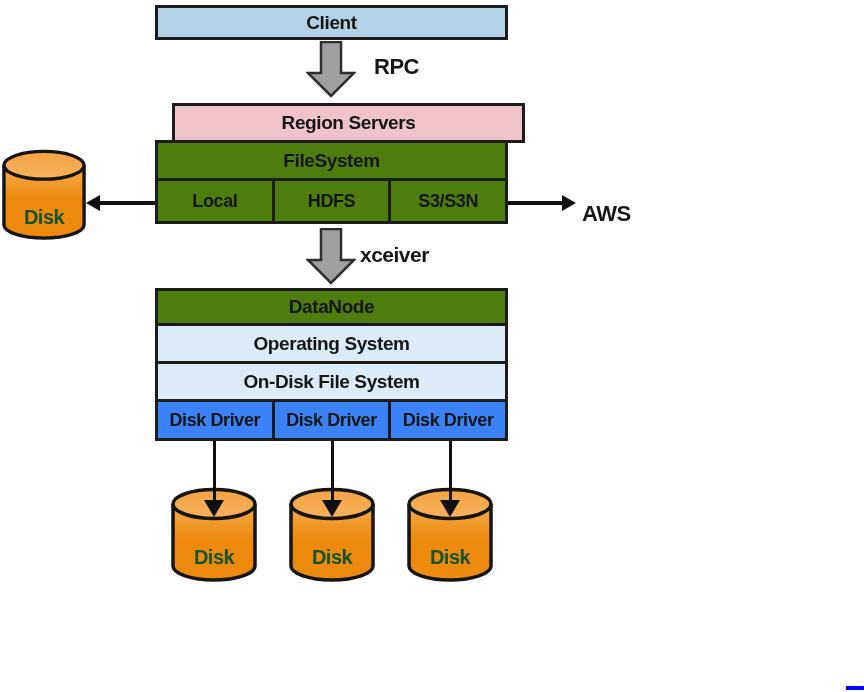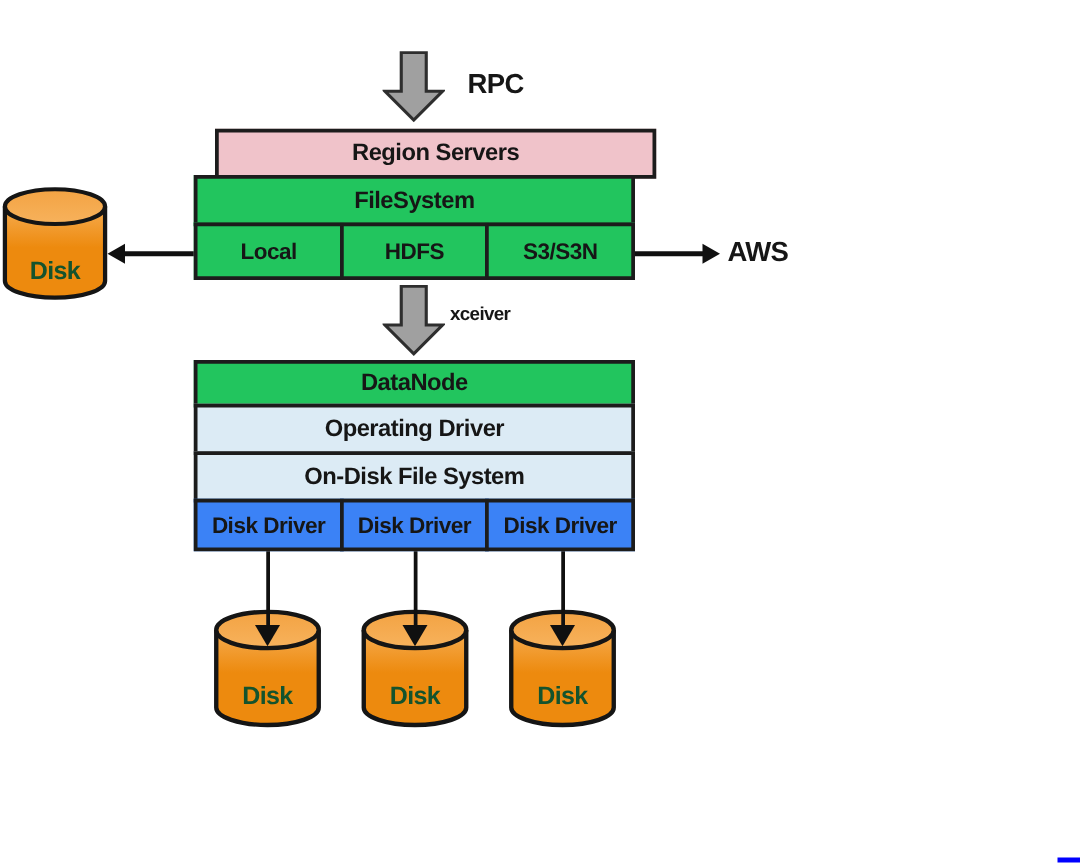--- a/index.html
+++ b/index.html
@@ -8,21 +8,21 @@
     font-family:"Liberation Sans", sans-serif; color:#111; overflow:hidden;
   }
   .box {
     position:absolute; box-sizing:border-box;
     border:3px solid #1c1c1c;
     display:flex; align-items:center; justify-content:center;
     font-weight:bold; font-size:19px; letter-spacing:-0.4px; color:#161616;
   }
   .fill-client  { background:#b2d2e8; }
   .fill-region  { background:#f0c3ca; }
-  .fill-green   { background:#22c55e; }
+  .fill-green   { background:#4d7c0f; }
   .fill-os      { background:#dcebf5; }
   .fill-driver  { background:#3b82f6; }
   .cellrow { position:absolute; display:flex; box-sizing:border-box; }
   .cell {
     box-sizing:border-box; flex:1; border:3px solid #1c1c1c; margin-left:-3px;
     display:flex; align-items:center; justify-content:center;
     font-weight:bold; font-size:18px; letter-spacing:-0.4px; color:#161616;
   }
   .cell:first-child { margin-left:0; }
   .freelabel { position:absolute; font-weight:bold; letter-spacing:-0.5px; color:#161616; white-space:nowrap; }
@@ -52,20 +52,23 @@
         <stop offset="0.45" stop-color="#ed8a0e"></stop>
         <stop offset="1" stop-color="#ed8a0e"></stop>
       </linearGradient>
       <linearGradient id="cylTop" x1="0" y1="0" x2="0" y2="1">
         <stop offset="0" stop-color="#f3a343"></stop>
         <stop offset="1" stop-color="#f7b25c"></stop>
       </linearGradient>
     </defs>
   </svg>
 
+  <div class="box fill-client" style="left:155px; top:5px; width:353px; height:35px;">
+    <span>Client</span>
+  </div>
 
   <svg class="blockarrow" style="left:306px; top:41px;" width="50" height="57" viewBox="0 0 50 57">
     <polygon points="15,1 35,1 35,32 48,32 25,55 2,32 15,32" fill="#a0a0a0" stroke="#2e2e2e" stroke-width="2.5"></polygon>
   </svg>
   <div class="freelabel" style="left:374px; top:54px; font-size:22px;">RPC</div>
 
   <div class="box fill-region" style="left:155px; top:103px; width:353px; height:40px;margin-left:17px;">
     <span>Region Servers</span>
   </div>
   <div class="box fill-green" style="left:155px; top:140px; width:353px; height:41px;">
@@ -89,32 +92,32 @@
       <ellipse cx="44" cy="17" rx="41" ry="14.5" fill="url(#cylTop)" stroke="#151515" stroke-width="3.5"></ellipse>
     </svg>
     <div class="cyl-label" style="bottom:12px;">Disk</div>
   </div>
 
   <div class="hline" style="left:97px; top:201px; width:58px;"></div>
   <div class="head-left" style="left:86px; top:195px;"></div>
 
   <div class="hline" style="left:508px; top:201px; width:56px;"></div>
   <div class="head-right" style="left:562px; top:195px;"></div>
-  <div class="freelabel" style="left:582px; top:189px; font-size:22px;">AWS</div>
+  <div class="freelabel" style="left:582px; top:201px; font-size:22px;">AWS</div>
 
   <svg class="blockarrow" style="left:306px; top:228px;" width="50" height="57" viewBox="0 0 50 57">
     <polygon points="15,1 35,1 35,32 48,32 25,55 2,32 15,32" fill="#a0a0a0" stroke="#2e2e2e" stroke-width="2.5"></polygon>
   </svg>
-  <div class="freelabel" style="left:360px; top:243px; font-size:15px;">xceiver</div>
+  <div class="freelabel" style="left:360px; top:243px; font-size:21px;">xceiver</div>
 
   <div class="box fill-green" style="left:155px; top:288px; width:353px; height:38px;">
     <span>DataNode</span>
   </div>
   <div class="box fill-os" style="left:155px; top:323px; width:353px; height:41px;">
-    <span>Operating Driver</span>
+    <span>Operating System</span>
   </div>
   <div class="box fill-os" style="left:155px; top:361px; width:353px; height:41px;">
     <span>On-Disk File System</span>
   </div>
   <div class="cellrow" style="left:155px; top:399px; width:353px; height:42px;">
     <div class="cell fill-driver">
       <span>Disk Driver</span>
     </div>
     <div class="cell fill-driver">
       <span>Disk Driver</span>

